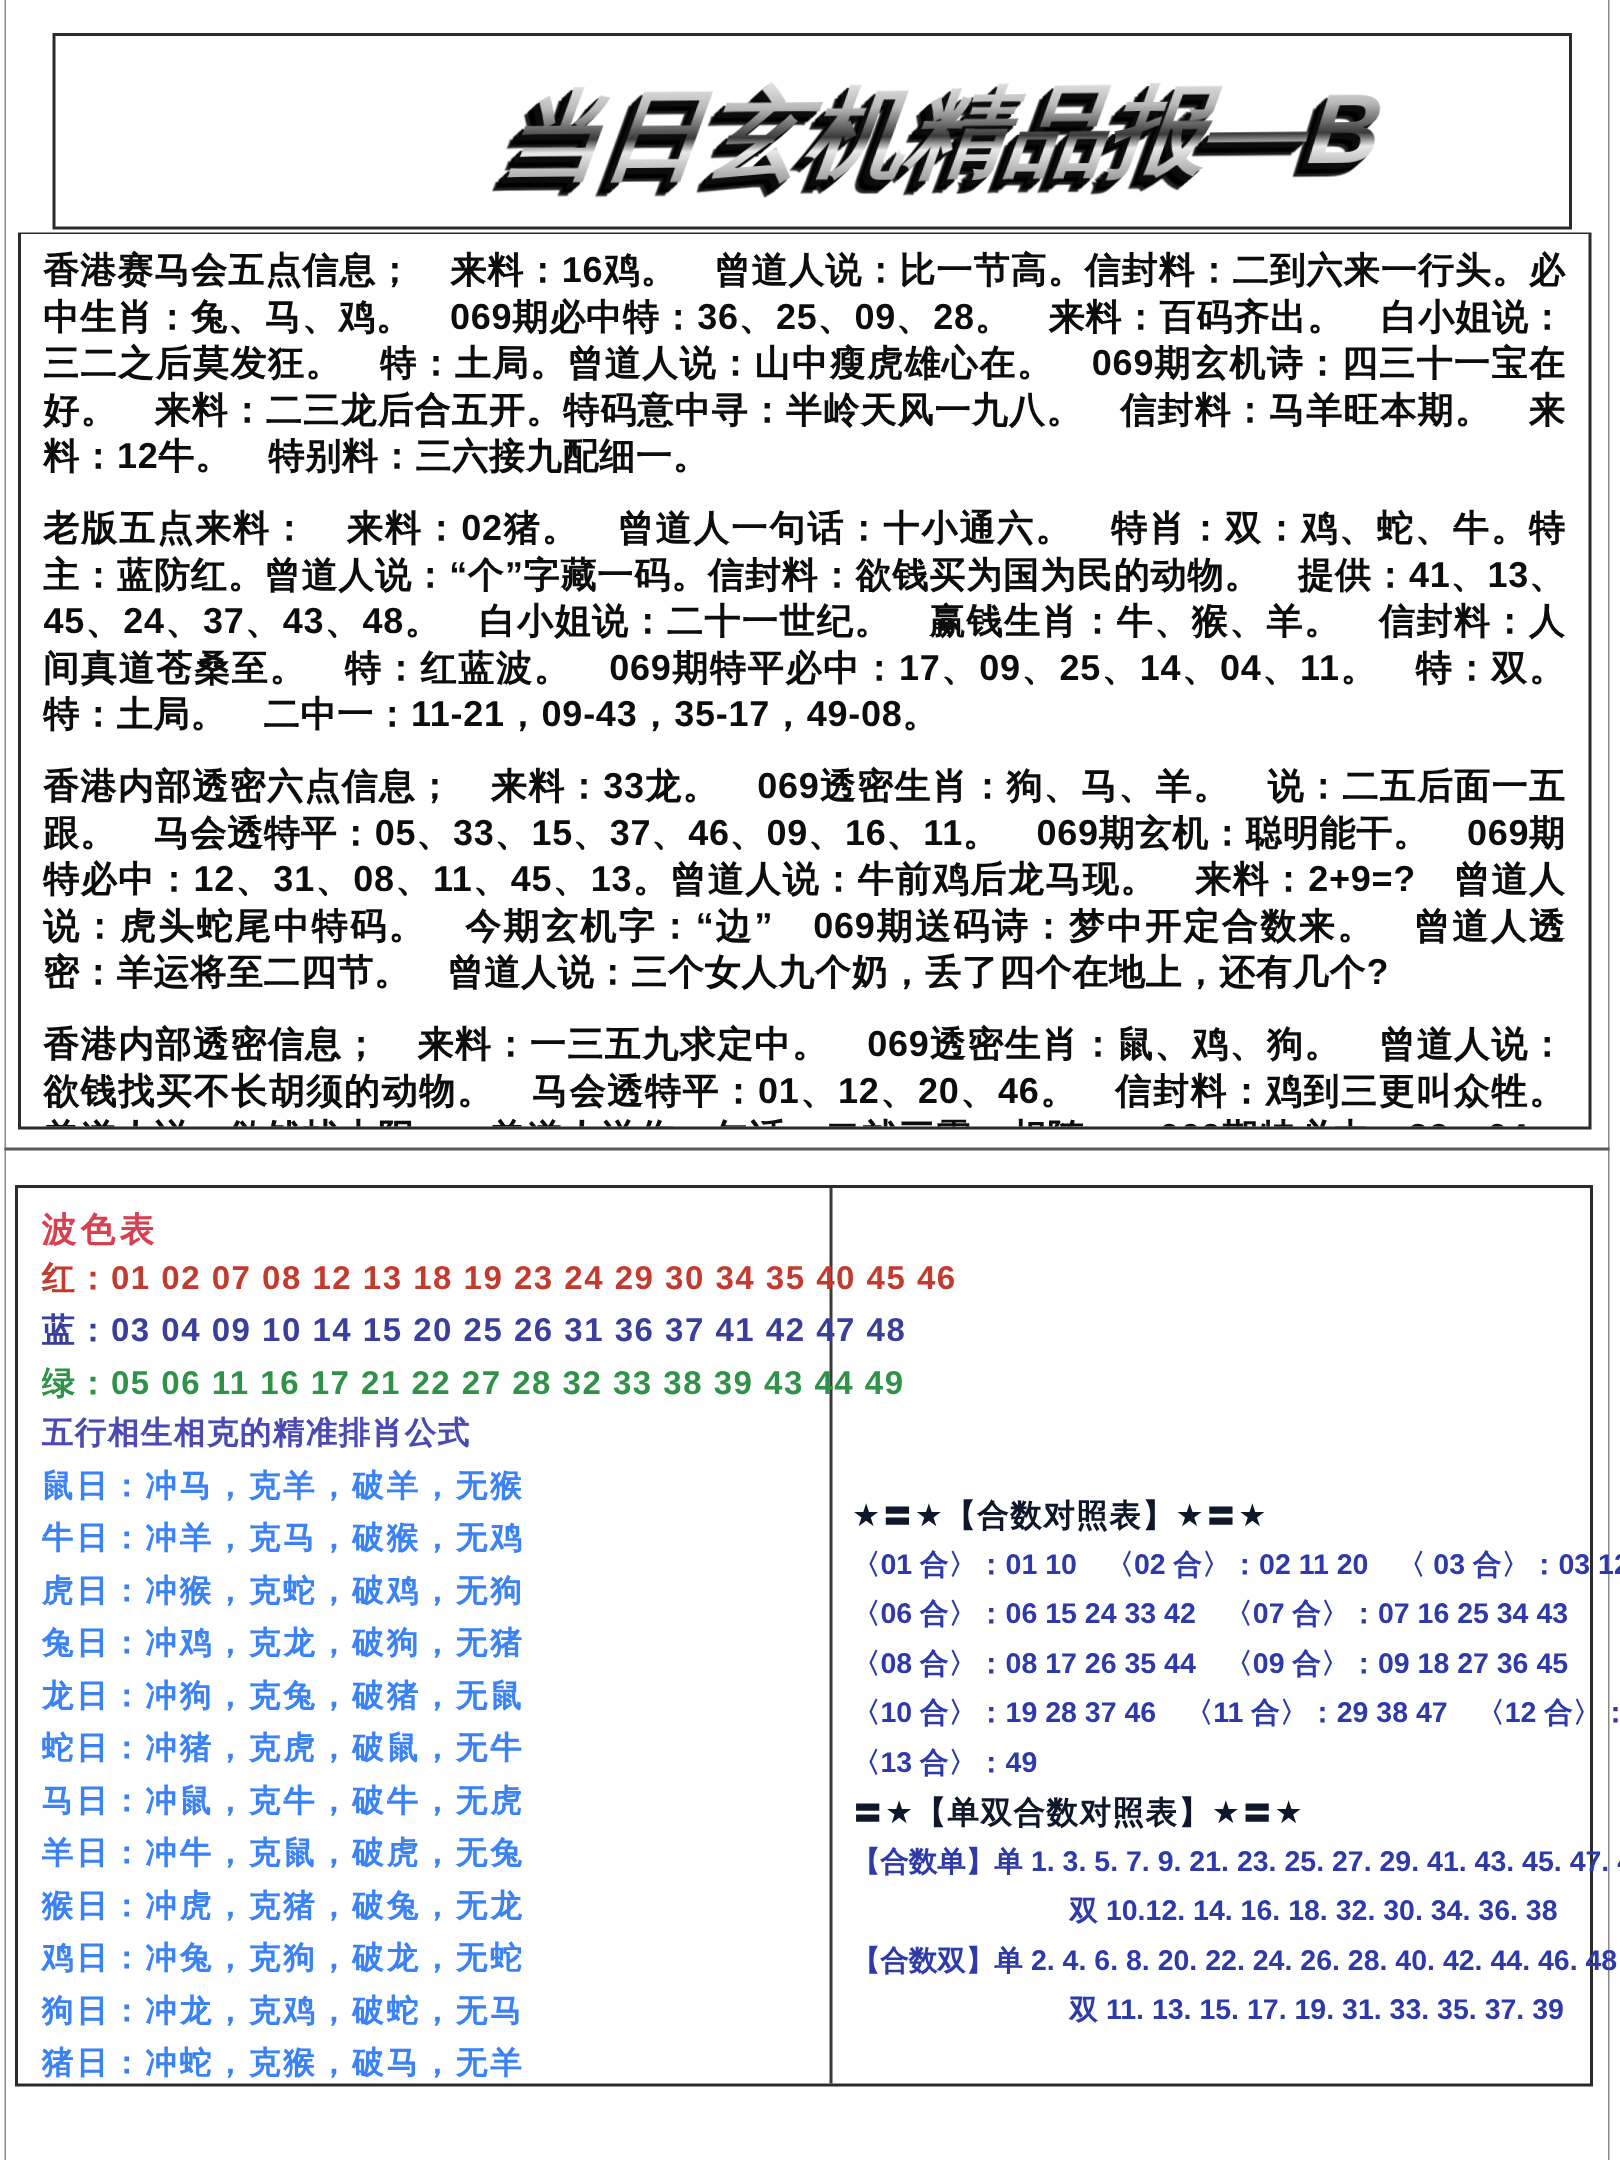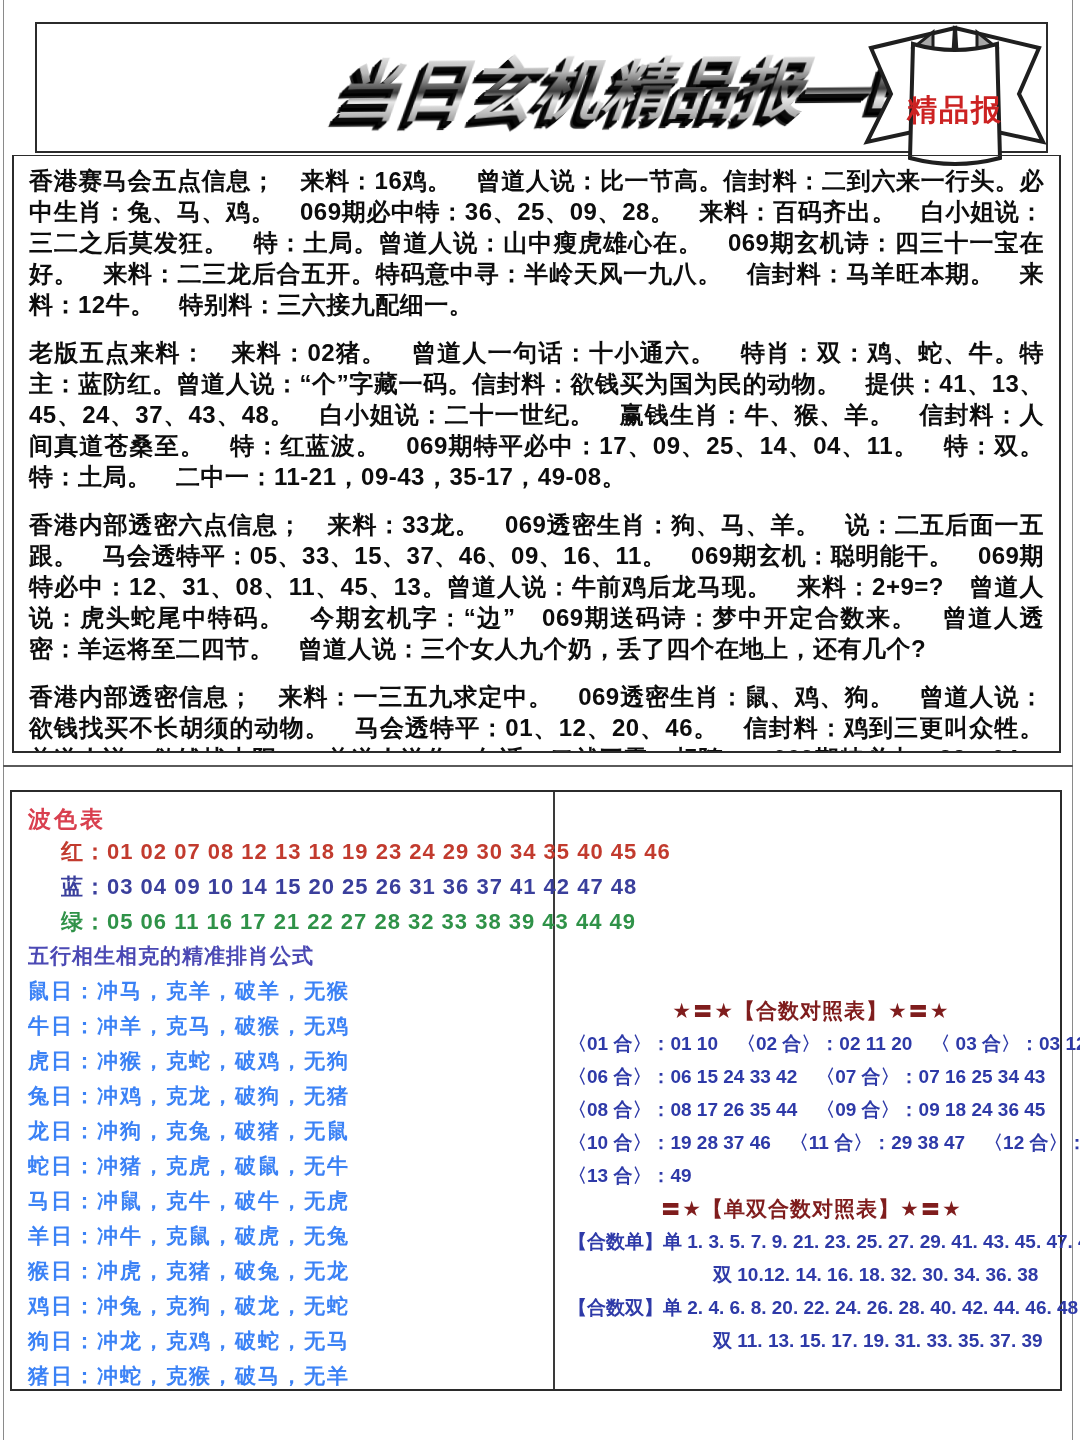--- a/index.html
+++ b/index.html
@@ -47,56 +47,46 @@
 
   
   .bottom-box {
     position:absolute; left:10px; top:790px; width:1052px; height:601px;
     border:2px solid #2b2b2b; background:#fff;
   }
   .v-divider { position:absolute; left:541px; top:0; bottom:0; width:2px; background:#3a3a3a; }
 
   .left-col { position:absolute; left:0; top:0; width:580px; padding:12px 6px 0 16px; font-weight:bold; }
   .wave-title  { font-size:23px; line-height:30px; color:#d9404f; letter-spacing:3px; }
-  .wave-row    { font-size:22px; line-height:35px; letter-spacing:1px; white-space:nowrap;margin-left:33px; }
+  .wave-row    { font-size:22px; line-height:35px; letter-spacing:1px; white-space:nowrap; }
   .wave-red    { color:#c23b2e; }
   .wave-blue   { color:#3a3f9c; }
   .wave-green  { color:#2f9248; }
   .zodiac-title{ font-size:21px; line-height:34px; color:#4b49b4; letter-spacing:1px; }
   .zodiac-row  { font-size:21px; line-height:35px; color:#3b82f6; letter-spacing:2px; white-space:nowrap; }
 
   .right-col {
     position:absolute; left:556px; top:202px; width:486px;
     font-weight:bold; color:#2e3aa8;
   }
-  .sum-header { font-size:21px; line-height:33px; color:#7f1d1d; letter-spacing:1px;text-align:center; }
+  .sum-header { font-size:21px; line-height:33px; color:#0f172a; letter-spacing:1px; }
   .sum-row    { font-size:19px; line-height:33px; white-space:nowrap; }
   .oe-row     { font-size:19px; line-height:33px; white-space:nowrap; }
   .oe-indent  { padding-left:145px; }
 </style>
 </head>
 <body>
 
 <div class="page">
 
   <div class="edge-line left"></div>
   <div class="edge-line right"></div>
 
   <div class="header-box">
     <div class="title-3d">当日玄机精品报—B</div>
-    <div class="ribbon">
-      <svg viewBox="0 0 192 152" xmlns="http://www.w3.org/2000/svg">
-        <path d="M96 10 L12 30 L32 76 L8 124 L90 106 Z" fill="#ffffff" stroke="#1f1f1f" stroke-width="4"></path>
-        <path d="M96 10 L180 30 L160 76 L184 124 L102 106 Z" fill="#ffffff" stroke="#1f1f1f" stroke-width="4"></path>
-        <path d="M54 30 L74 14 L74 44 Z" fill="#a8a8a8" stroke="#1f1f1f" stroke-width="3"></path>
-        <path d="M138 30 L118 14 L118 44 Z" fill="#a8a8a8" stroke="#1f1f1f" stroke-width="3"></path>
-        <path d="M54 26 Q96 38 138 26 L141 140 Q96 152 51 140 Z" fill="#ffffff" stroke="#1f1f1f" stroke-width="4"></path>
-        <text x="96" y="102" text-anchor="middle" fill="#cc2222" font-size="30" font-weight="bold" letter-spacing="2">精品报</text>
-      </svg>
-    </div>
   </div>
 
   <div class="main-text">
     <p>香港赛马会五点信息；　来料：16鸡。　曾道人说：比一节高。信封料：二到六来一行头。必中生肖：兔、马、鸡。　069期必中特：36、25、09、28。　来料：百码齐出。　白小姐说：三二之后莫发狂。　特：土局。曾道人说：山中瘦虎雄心在。　069期玄机诗：四三十一宝在好。　来料：二三龙后合五开。特码意中寻：半岭天风一九八。　信封料：马羊旺本期。　来料：12牛。　特别料：三六接九配细一。</p>
     <p>老版五点来料：　来料：02猪。　曾道人一句话：十小通六。　特肖：双：鸡、蛇、牛。特主：蓝防红。曾道人说：“个”字藏一码。信封料：欲钱买为国为民的动物。　提供：41、13、45、24、37、43、48。　白小姐说：二十一世纪。　赢钱生肖：牛、猴、羊。　信封料：人间真道苍桑至。　特：红蓝波。　069期特平必中：17、09、25、14、04、11。　特：双。　特：土局。　二中一：11-21，09-43，35-17，49-08。</p>
     <p>香港内部透密六点信息；　来料：33龙。　069透密生肖：狗、马、羊。　说：二五后面一五跟。　马会透特平：05、33、15、37、46、09、16、11。　069期玄机：聪明能干。　069期特必中：12、31、08、11、45、13。曾道人说：牛前鸡后龙马现。　来料：2+9=?　曾道人说：虎头蛇尾中特码。　今期玄机字：“边”　069期送码诗：梦中开定合数来。　曾道人透密：羊运将至二四节。　曾道人说：三个女人九个奶，丢了四个在地上，还有几个?</p>
     <p>香港内部透密信息；　来料：一三五九求定中。　069透密生肖：鼠、鸡、狗。　曾道人说：欲钱找买不长胡须的动物。　马会透特平：01、12、20、46。　信封料：鸡到三更叫众牲。　曾道人说：欲钱找太阳。　曾道人送你一句话：二就三零一相随。　069期特必中：32、04、13、15、47、36、35、48。　今期玄机字：暗。069送码诗：三九重逢喜上好。马会料：左四右一合三七。　提供：43、03、18、49、45、39。</p>
   </div>
 
   <div class="mid-rule"></div>
@@ -122,21 +112,21 @@
       <div class="zodiac-row">猴日：冲虎，克猪，破兔，无龙</div>
       <div class="zodiac-row">鸡日：冲兔，克狗，破龙，无蛇</div>
       <div class="zodiac-row">狗日：冲龙，克鸡，破蛇，无马</div>
       <div class="zodiac-row">猪日：冲蛇，克猴，破马，无羊</div>
     </div>
 
     <div class="right-col">
       <div class="sum-header">★〓★【合数对照表】★〓★</div>
       <div class="sum-row">〈01 合〉：01 10　〈02 合〉：02 11 20　〈 03 合〉：03 12 21 30</div>
       <div class="sum-row">〈06 合〉：06 15 24 33 42　〈07 合〉：07 16 25 34 43</div>
-      <div class="sum-row">〈08 合〉：08 17 26 35 44　〈09 合〉：09 18 24 36 45</div>
+      <div class="sum-row">〈08 合〉：08 17 26 35 44　〈09 合〉：09 18 27 36 45</div>
       <div class="sum-row">〈10 合〉：19 28 37 46　〈11 合〉：29 38 47　〈12 合〉：39 48</div>
       <div class="sum-row">〈13 合〉：49</div>
       <div class="sum-header">〓★【单双合数对照表】★〓★</div>
       <div class="oe-row">【合数单】单 1. 3. 5. 7. 9. 21. 23. 25. 27. 29. 41. 43. 45. 47. 49.</div>
       <div class="oe-row oe-indent">双 10.12. 14. 16. 18. 32. 30. 34. 36. 38</div>
       <div class="oe-row">【合数双】单 2. 4. 6. 8. 20. 22. 24. 26. 28. 40. 42. 44. 46. 48</div>
       <div class="oe-row oe-indent">双 11. 13. 15. 17. 19. 31. 33. 35. 37. 39</div>
     </div>
   </div>
 

